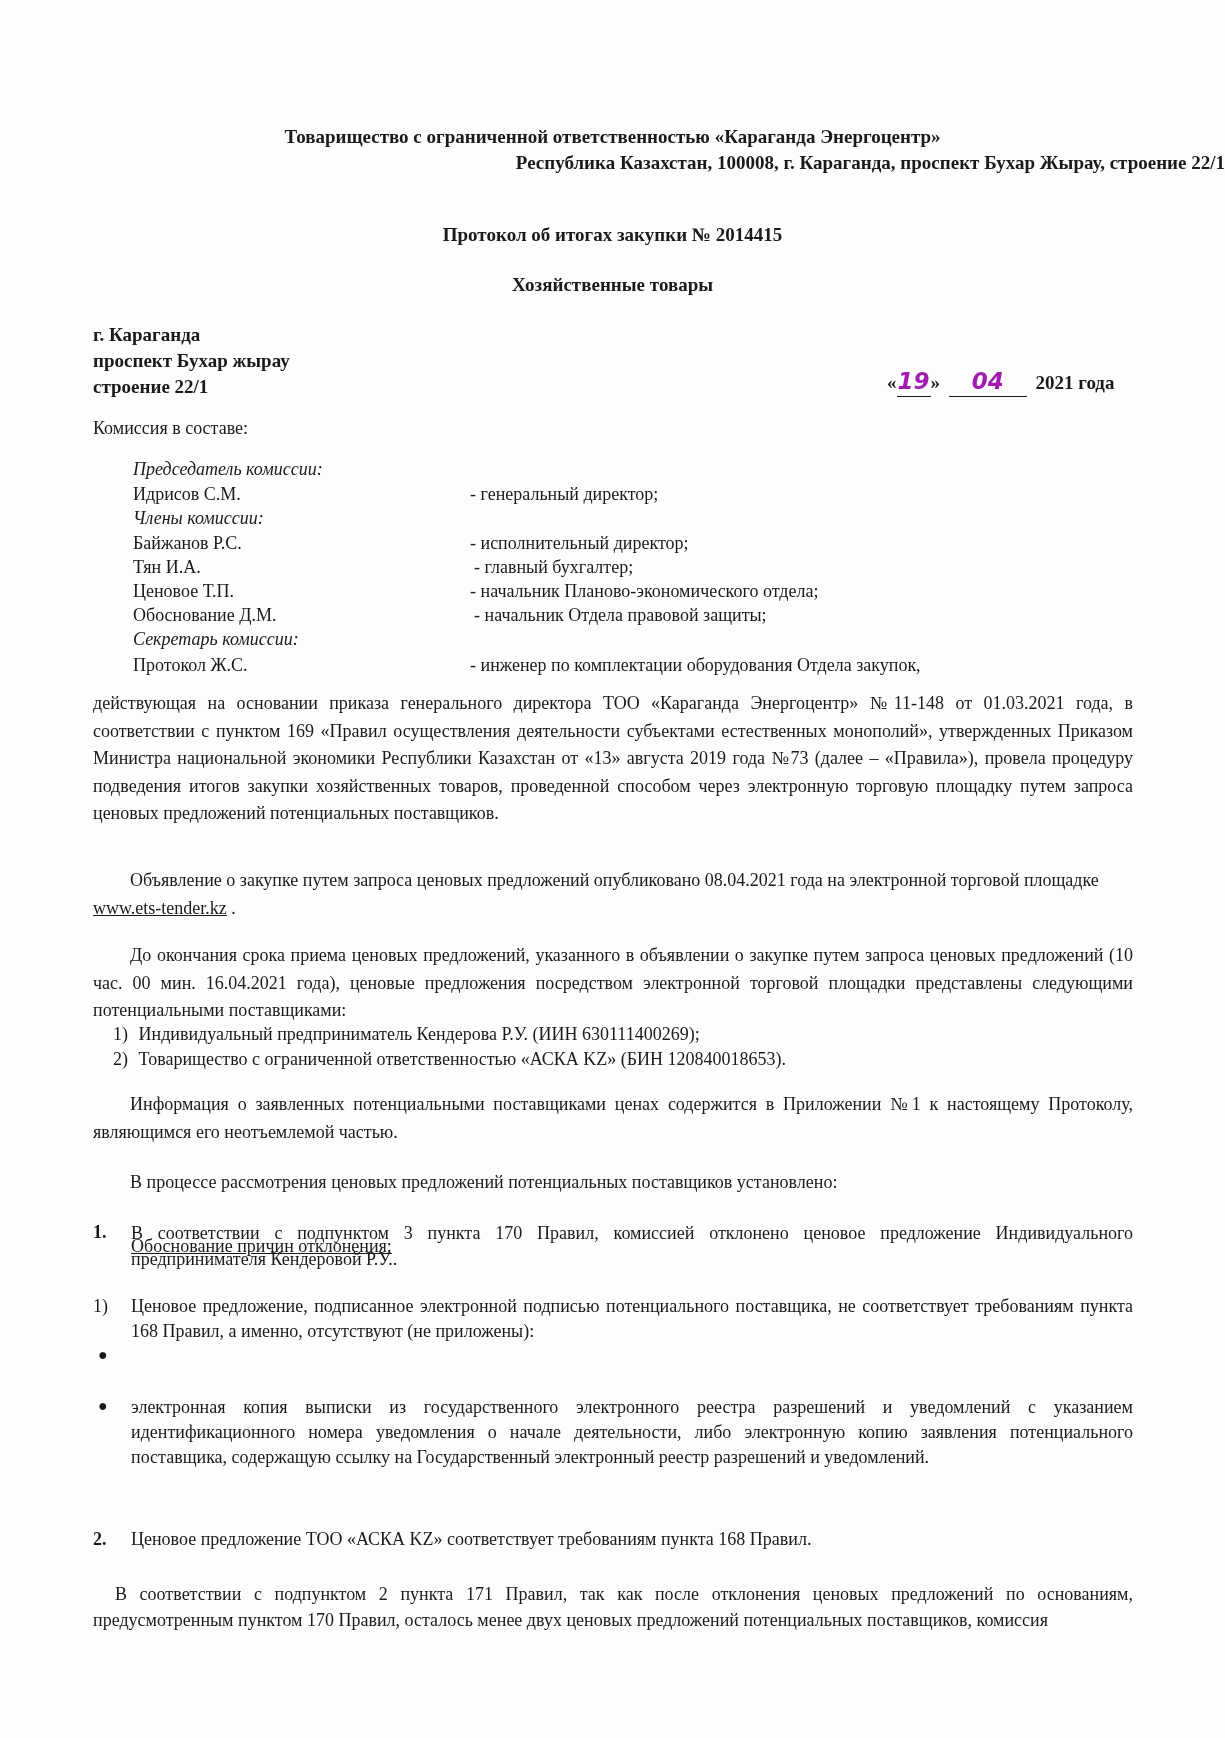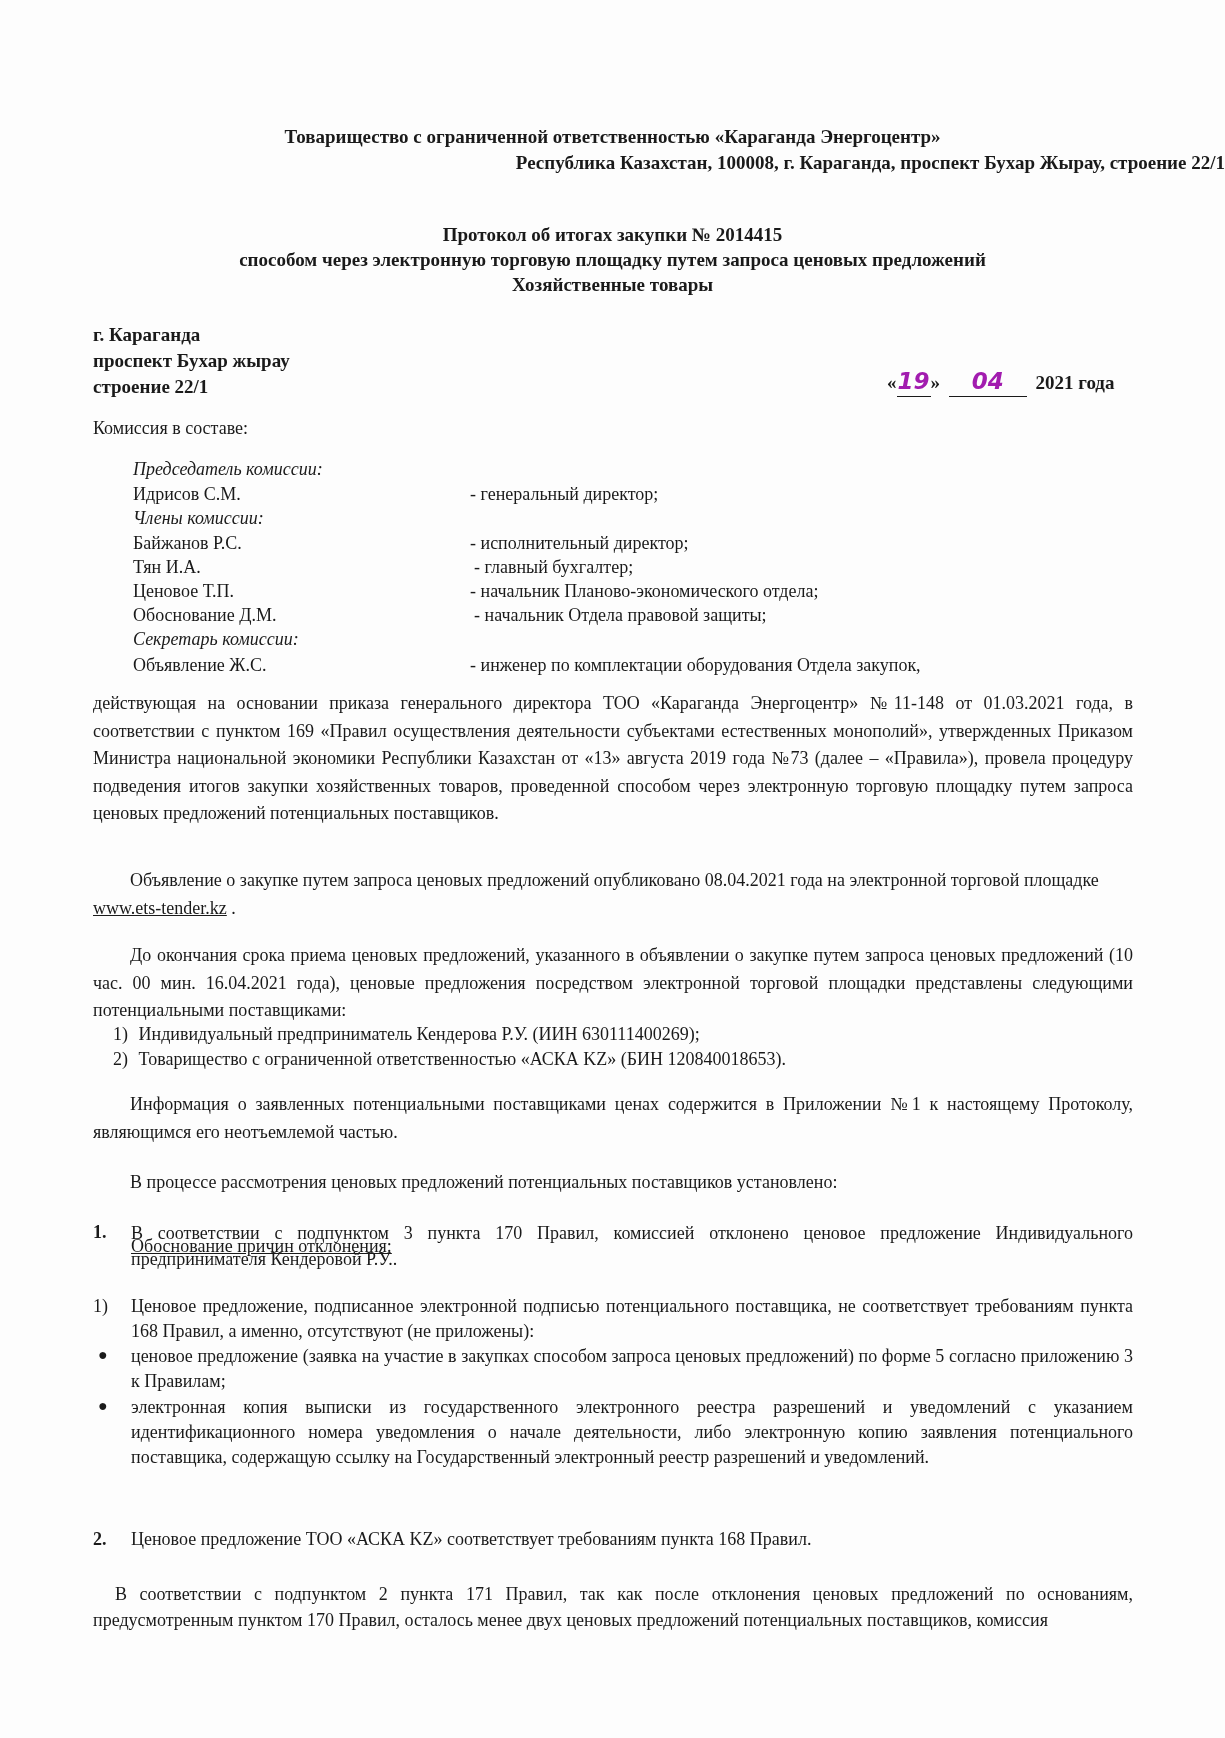--- a/index.html
+++ b/index.html
@@ -27,21 +27,20 @@
 </style>
 </head>
 <body>
 
 <div class="page">
 
   <div class="abs center bold hdr" style="top:124px;">Товарищество с ограниченной ответственностью «Караганда Энергоцентр»</div>
   <div class="abs center bold hdr" style="top:150px;text-align:right;">Республика Казахстан, 100008, г. Караганда, проспект Бухар Жырау, строение 22/1</div>
 
   <div class="abs center bold hdr" style="top:222px;">Протокол об итогах закупки № 2014415</div>
-  <div class="abs center bold hdr" style="top:247px;">способом через электронную торговую площадку путем запроса ценовых предложений</div>
   <div class="abs center bold hdr" style="top:272px;">Хозяйственные товары</div>
 
   <div class="abs bold hdr" style="left:93px; top:322px;">г. Караганда</div>
   <div class="abs bold hdr" style="left:93px; top:348px;">проспект Бухар жырау</div>
   <div class="abs bold hdr" style="left:93px; top:374px;">строение 22/1</div>
 
   <div class="abs bold hdr" style="left:887px; top:368px; white-space:nowrap;">
     <span>«</span><span class="uline" style="width:34px; text-align:center;"><span class="hand">19</span></span><span>»</span>
     <span class="uline" style="width:78px; text-align:center; margin-left:4px;"><span class="hand">04</span></span>
     <span style="margin-left:4px;">2021 года</span>
@@ -66,21 +65,21 @@
   <div class="row" style="top:579px;">
     <span>Ценовое Т.П.</span>
     <span class="role">- начальник Планово-экономического отдела;</span>
   </div>
   <div class="row" style="top:603px;">
     <span>Обоснование Д.М.</span>
     <span class="role" style="left:341px;">- начальник Отдела правовой защиты;</span>
   </div>
   <div class="row ital" style="top:627px;">Секретарь комиссии:</div>
   <div class="row" style="top:653px;">
-    <span>Объявление Ж.С.</span>
+    <span>Протокол Ж.С.</span>
     <span class="role">- инженер по комплектации оборудования Отдела закупок,</span>
   </div>
 
   <div class="para just" style="top:690px; line-height:27.5px;">действующая на основании приказа генерального директора ТОО «Караганда Энергоцентр» №11-148 от 01.03.2021 года, в соответствии с пунктом 169 «Правил осуществления деятельности субъектами естественных монополий», утвержденных Приказом Министра национальной экономики Республики Казахстан от «13» августа 2019 года №73 (далее – «Правила»), провела процедуру подведения итогов закупки хозяйственных товаров, проведенной способом через электронную торговую площадку путем запроса ценовых предложений потенциальных поставщиков.</div>
 
   <div class="para" style="top:866px; text-indent:37px; line-height:28px;"><span>Объявление о закупке путем запроса ценовых предложений опубликовано 08.04.2021 года на электронной торговой площадке </span><a class="link">www.ets-tender.kz</a><span> .</span></div>
 
   <div class="para just" style="top:942px; text-indent:37px; line-height:27.5px;">До окончания срока приема ценовых предложений, указанного в объявлении о закупке путем запроса ценовых предложений (10 час. 00 мин. 16.04.2021 года), ценовые предложения посредством электронной торговой площадки представлены следующими потенциальными поставщиками:</div>
 
   <div class="li" style="left:113px; top:1022px;">
@@ -97,21 +96,20 @@
   <div class="para" style="top:1170px; text-indent:37px;">В процессе рассмотрения ценовых предложений потенциальных поставщиков установлено:</div>
 
   <div class="li bold" style="left:93px; top:1220px;">1.</div>
   <div class="li just" style="left:131px; top:1220px; width:1002px; line-height:26px;">В соответствии с подпунктом 3 пункта 170 Правил, комиссией отклонено ценовое предложение Индивидуального предпринимателя Кендеровой Р.У..</div>
   <div class="li" style="left:131px; top:1234px;"><span style="text-decoration:underline;">Обоснование причин отклонения:</span></div>
 
   <div class="li" style="left:93px; top:1294px;">1)</div>
   <div class="li just" style="left:131px; top:1294px; width:1002px; line-height:25px;">Ценовое предложение, подписанное электронной подписью потенциального поставщика, не соответствует требованиям пункта 168 Правил, а именно, отсутствуют (не приложены):</div>
 
   <span class="bullet" style="top:1346px;">●</span>
-  <div class="li just" style="left:131px; top:1344px; width:1002px; line-height:25px;">ценовое предложение (заявка на участие в закупках способом запроса ценовых предложений) по форме 5 согласно приложению 3 к Правилам;</div>
 
   <span class="bullet" style="top:1397px;">●</span>
   <div class="li just" style="left:131px; top:1395px; width:1002px; line-height:25px;">электронная копия выписки из государственного электронного реестра разрешений и уведомлений с указанием идентификационного номера уведомления о начале деятельности, либо электронную копию заявления потенциального поставщика, содержащую ссылку на Государственный электронный реестр разрешений и уведомлений.</div>
 
   <div class="li bold" style="left:93px; top:1527px;">2.</div>
   <div class="li" style="left:131px; top:1527px;">Ценовое предложение ТОО «АСКА KZ» соответствует требованиям пункта 168 Правил.</div>
 
   <div class="para just" style="top:1581px; text-indent:22px; line-height:26px;">В соответствии с подпунктом 2 пункта 171 Правил, так как после отклонения ценовых предложений по основаниям, предусмотренным пунктом 170 Правил, осталось менее двух ценовых предложений потенциальных поставщиков, комиссия</div>
 
 </div>

